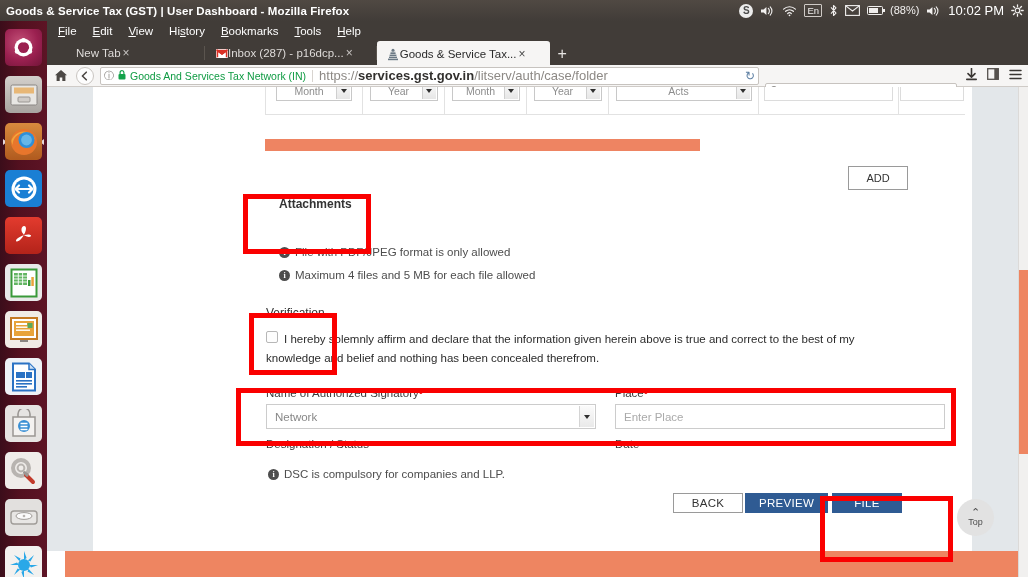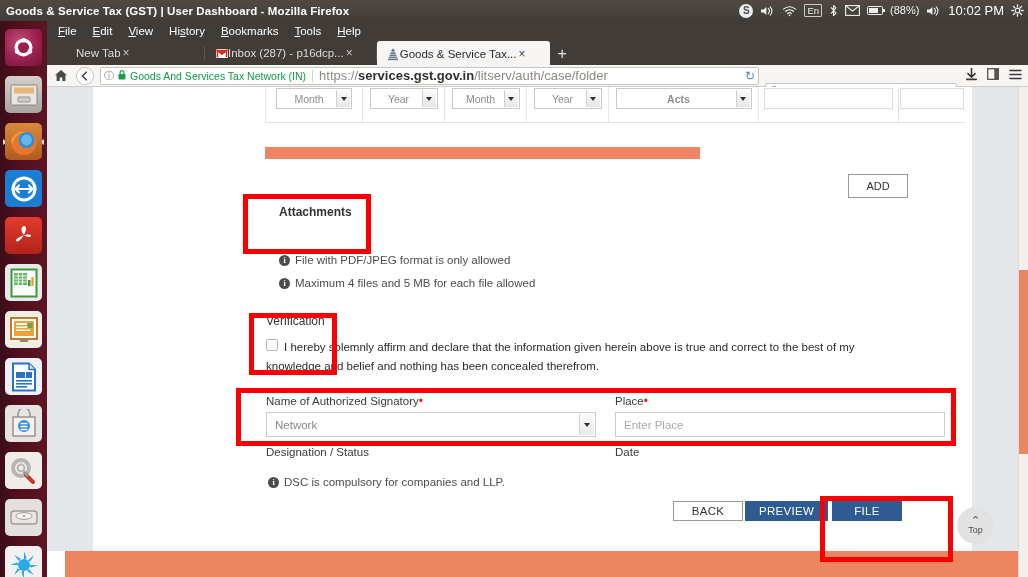--- a/index.html
+++ b/index.html
@@ -144,21 +144,21 @@
   
   #pg-scroll-track {
     position:absolute; right:0; top:0; width:10px; height:490px; background:#f1f0ef;
     border-left:1px solid #dcdad8;
   }
   #pg-scroll-thumb {
     position:absolute; right:0px; top:183px; width:9px; height:184px; background:#ee8561;
   }
 
   
-  .content { position: absolute; left: 0; top: 8px; width: 971px; height: 464px; }
+  .content { position: absolute; left: 0; top: 0; width: 971px; height: 464px; }
 
   
   #tbl {
     position: absolute; left: 218px; top: -10px; width: 700px; height: 38px;
     display: flex;
   }
   .tcell { border-right: 1px solid #e2e2e2; border-bottom: 1px solid #e2e2e2;
            display:flex; align-items:flex-start; justify-content:center; padding-top:3px; }
   .tcell:first-child { border-left: 1px solid #e2e2e2; }
   .mini-select {
@@ -593,21 +593,21 @@
         </div>
         <div class="tcell" style="width:82px;">
           <div class="mini-select" style="width:68px;">
             <span>Year</span>
             <span class="caret">
                 <i></i>
               </span>
           </div>
         </div>
         <div class="tcell" style="width:150px;">
-          <div class="mini-select" style="width:136px;font-weight:bold;">
+          <div class="mini-select" style="width:136px;">
             <span>Acts</span>
             <span class="caret">
                 <i></i>
               </span>
           </div>
         </div>
         <div class="tcell" style="width:140px;">
           <div class="mini-text"></div>
         </div>
         <div class="tcell" style="width:66px; border-right:none;">

